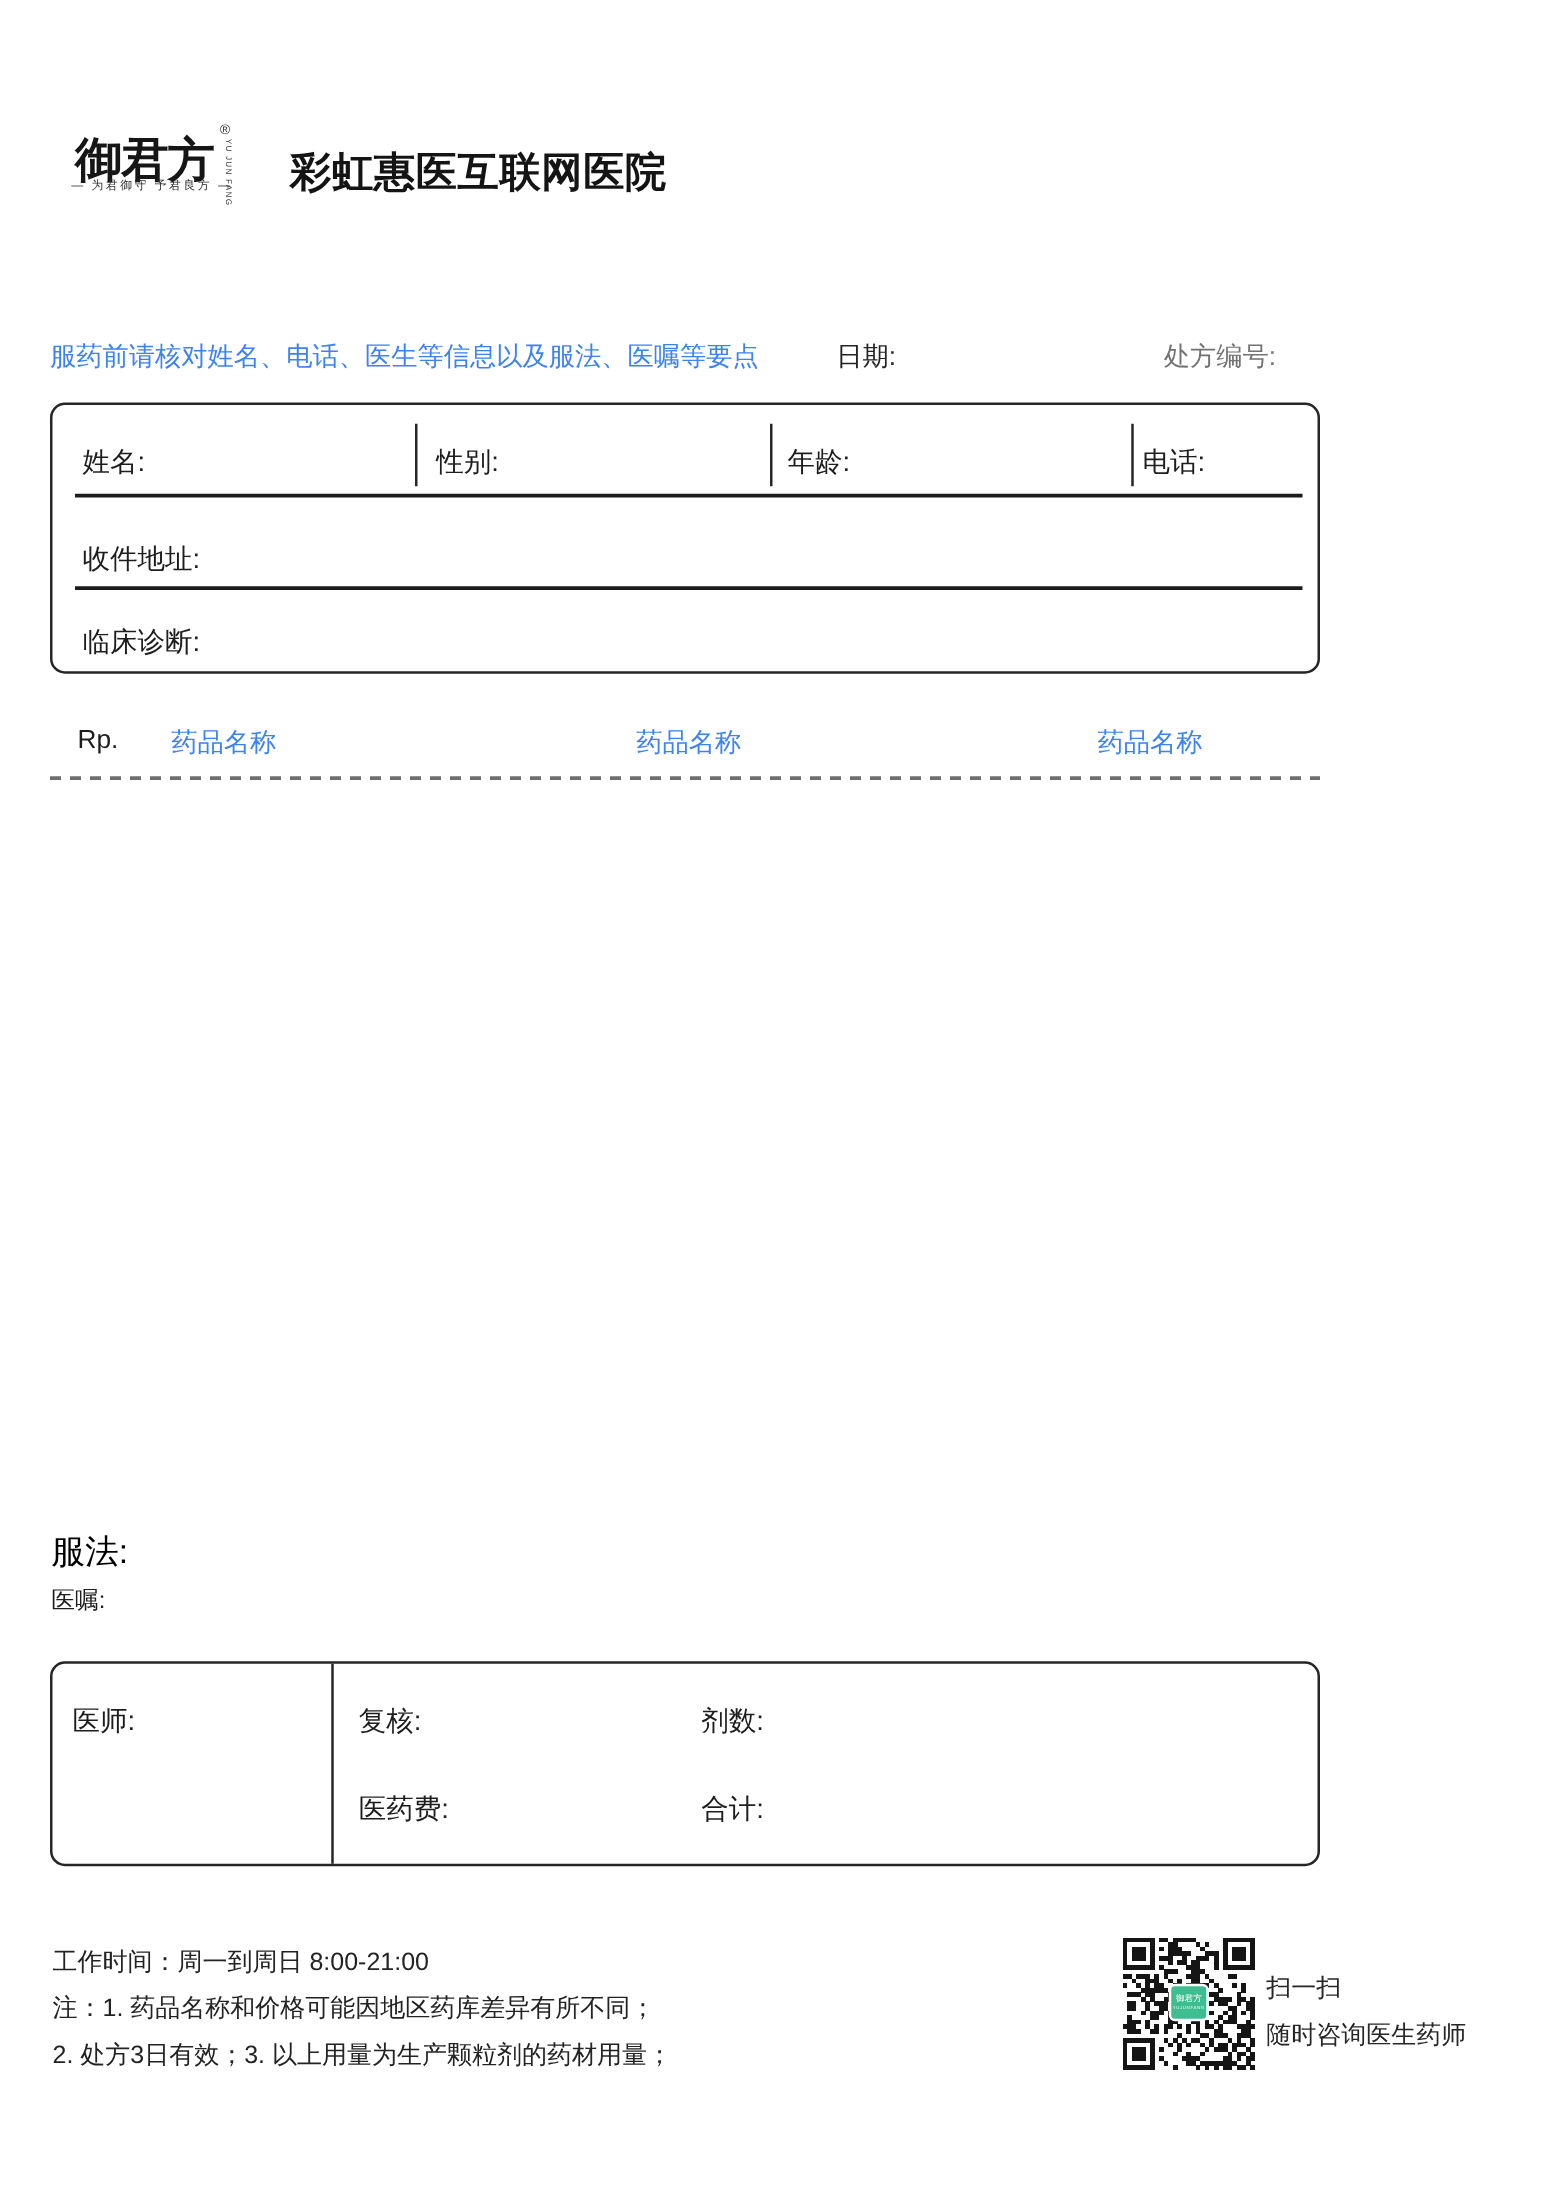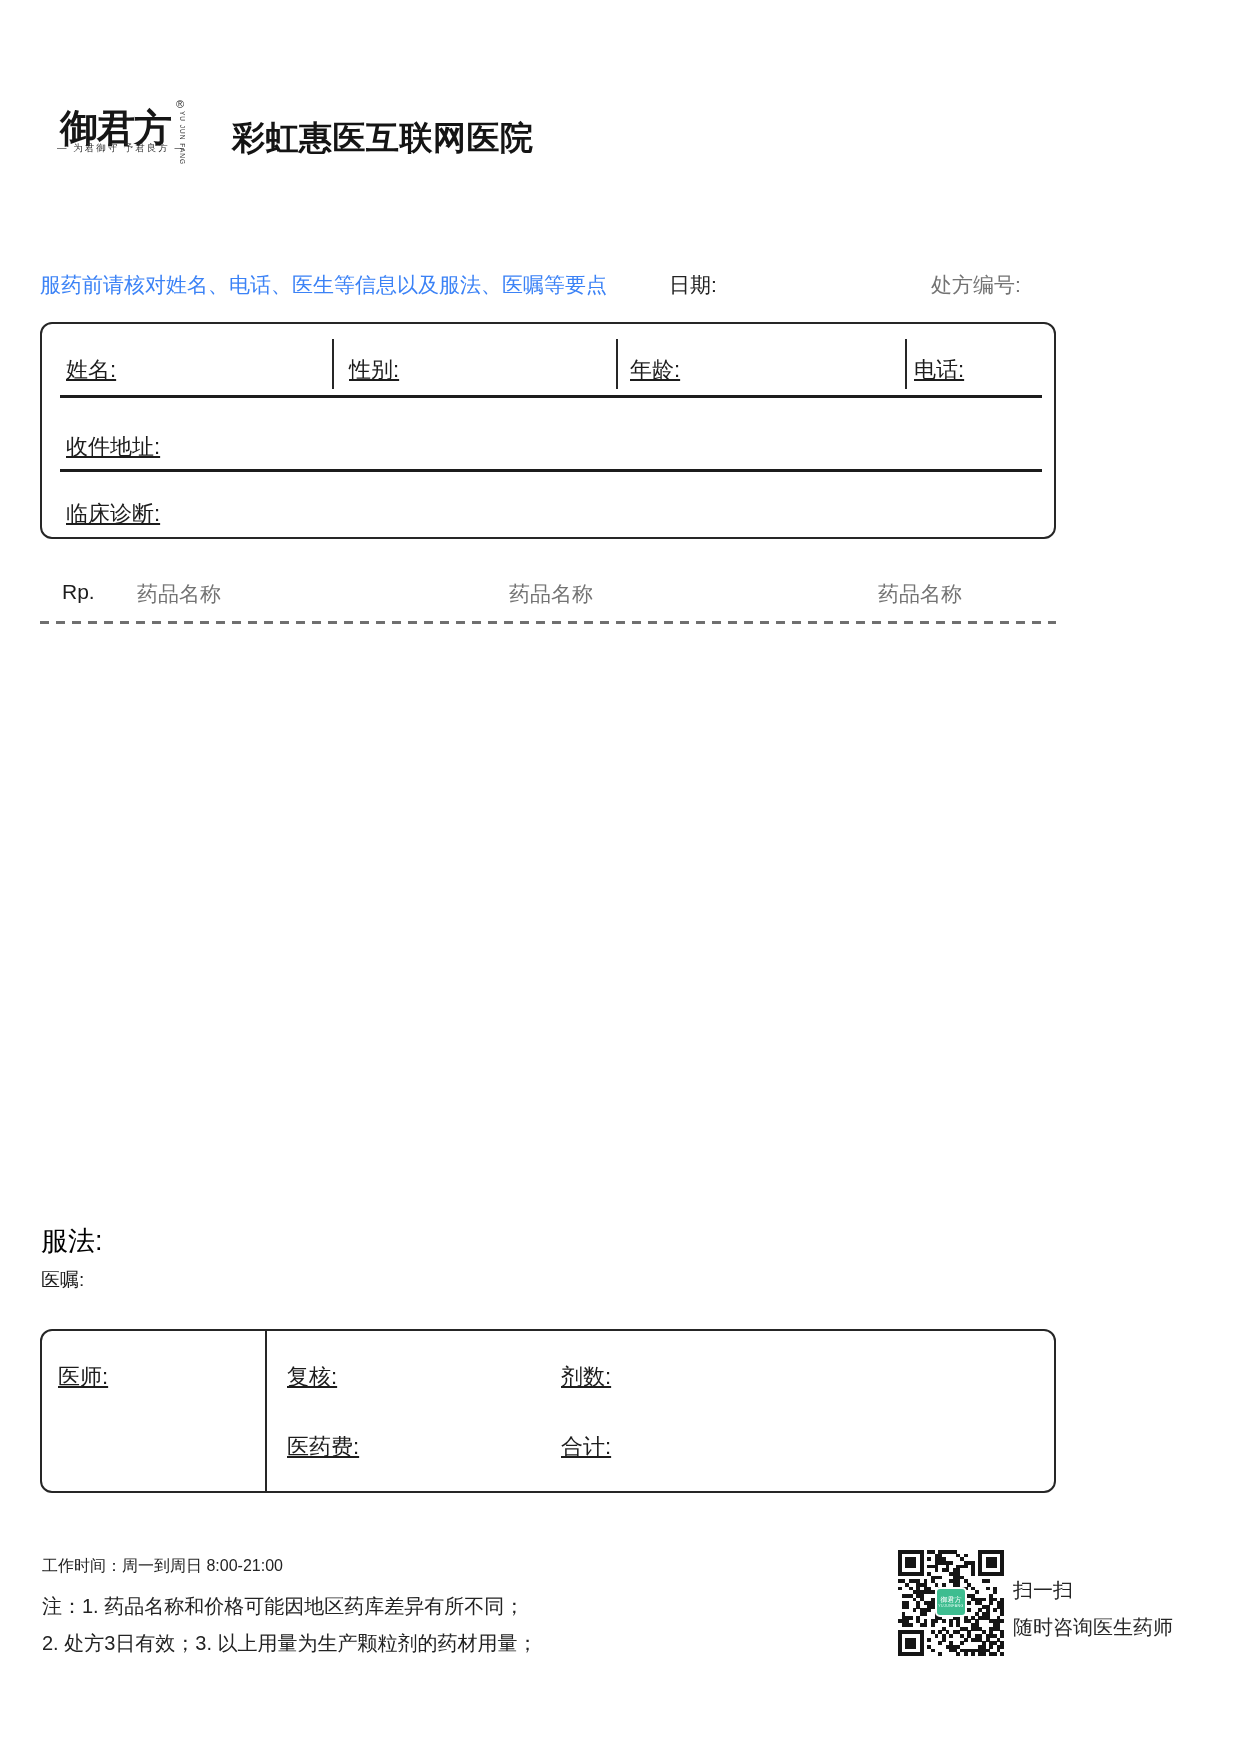--- a/index.html
+++ b/index.html
@@ -21,36 +21,36 @@
 
   
   .notice-text{left:40px;top:271px;font-size:21px;color:#3b82f6;}
   .date-label{left:669px;top:271px;font-size:21px;color:#232323;}
   .rx-number-label{left:931px;top:271px;font-size:21px;color:#737373;}
 
   
   .round-box{position:absolute;border:2px solid #262626;border-radius:12px;background:#fff;}
   .patient-box{left:40px;top:322px;width:1012px;height:213px;}
   .signoff-box{left:40px;top:1329px;width:1012px;height:160px;}
-  .box-label{position:absolute;font-size:22px;color:#1d1d1d;white-space:nowrap;text-decoration:underline;}
+  .box-label{position:absolute;font-size:22px;color:#1d1d1d;white-space:nowrap;}
   .vdiv{position:absolute;width:2px;background:#262626;}
   .hline{position:absolute;height:3px;background:#1c1c1c;}
 
   
   .rp-label{left:62px;top:580px;font-size:21px;color:#1d1d1d;}
-  .med-col{top:580px;font-size:21px;color:#737373;}
+  .med-col{top:580px;font-size:21px;color:#3b82f6;}
   .dashed-line{left:40px;top:621px;width:1016px;height:3px;
     background:repeating-linear-gradient(90deg,#6f6f6f 0 9px,transparent 9px 16px);}
 
   
   .usage-label{left:41px;top:1223px;font-size:27px;color:#000000;}
   .advice-label{left:41px;top:1267px;font-size:19px;color:#1d1d1d;}
 
   
-  .footer-hours{left:42px;top:1556px;font-size:16px;color:#232323;}
+  .footer-hours{left:42px;top:1556px;font-size:20px;color:#232323;}
   .footer-note1{left:42px;top:1593px;font-size:20px;color:#232323;}
   .footer-note2{left:42px;top:1630px;font-size:20px;color:#232323;text-align:right;}
 
   .qr-wrap{left:898px;top:1550px;width:106px;height:106px;}
   .qr-wrap svg{display:block;width:106px;height:106px;}
   .qr-center{position:absolute;left:37px;top:37px;width:32px;height:30px;border-radius:5px;
     display:flex;flex-direction:column;align-items:center;justify-content:center;
     border:2px solid #ffffff;box-sizing:border-box;}
   .qr-center .t1{font-size:7px;color:#ffffff;line-height:8px;}
   .qr-center .t2{font-size:3.5px;color:#eafff6;letter-spacing:0.5px;line-height:5px;}

